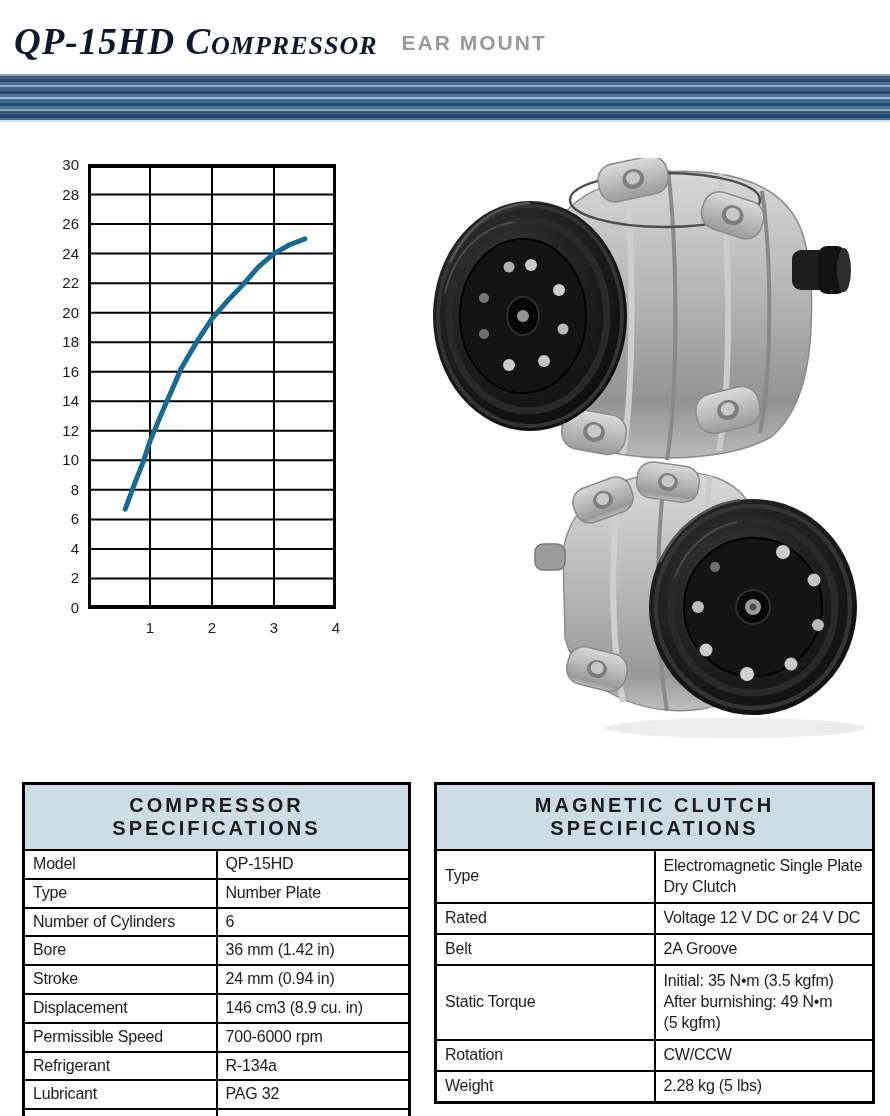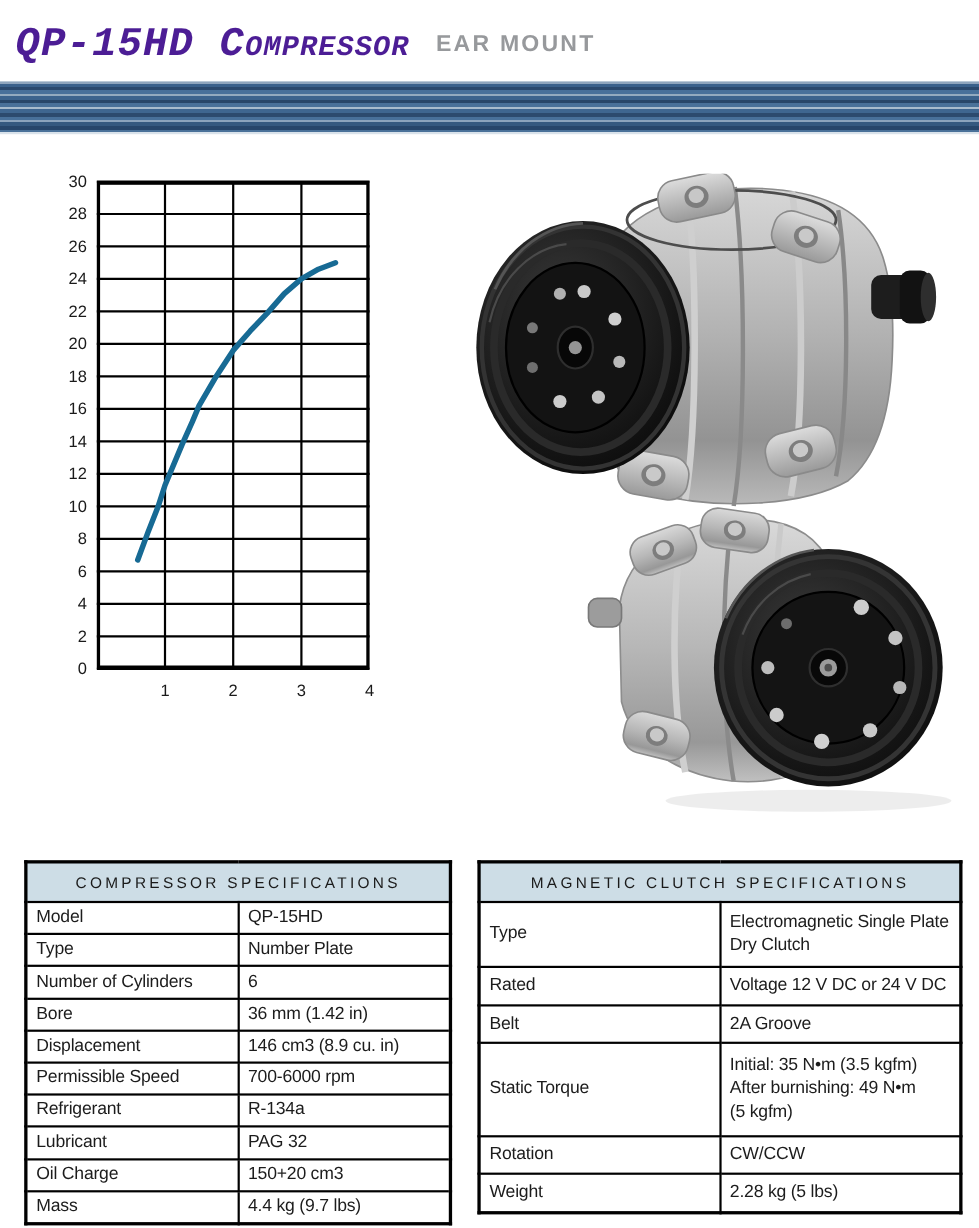--- a/index.html
+++ b/index.html
@@ -6,25 +6,25 @@
   html,body { background:#ffffff; }
   body { font-family:"Liberation Sans", sans-serif; }
   .page {
     position:relative; width:890px; height:1116px; background:#fff; overflow:hidden;
   }
 
   
   .header { position:absolute; left:14px; top:20px; white-space:nowrap; }
   .title {
     display:inline-block;
-    font-family:Liberation Mono, monospace;
+    font-family:Liberation Serif, serif;
     font-size:37px; font-weight:bold; font-style:italic;
     font-variant:small-caps;
     letter-spacing:1px;
-    color:#4c1d95;
+    color:#0f172a;
   }
   .subtitle {
     display:inline-block; margin-left:24px;
     font-size:21px; font-weight:bold;
     letter-spacing:2px;
     color:#97999c;
     vertical-align:4px;
   }
   .striped-bar {
     position:absolute; left:0; top:74px; width:890px; height:48px;
@@ -66,21 +66,21 @@
   .photo-bottom { position:absolute; left:525px; top:452px; }
 
   
   table.spec {
     position:absolute; top:782px;
     border-collapse:collapse; table-layout:fixed;
     border:3px solid #000; background:#fff;
   }
   table.spec th {
     background:#cddde6; color:#1a1a1a;
-    font-size:14px; font-weight:normal; letter-spacing:3px;
+    font-size:20px; font-weight:bold; letter-spacing:3px;
     border:2px solid #000; padding:9px 4px; text-align:center;
   }
   table.spec td {
     border:2px solid #000; color:#1c1c1c;
     font-size:16px; padding:3px 8px; vertical-align:middle;
     letter-spacing:-0.2px; line-height:1.3;
   }
   .compressor-table { left:22px; width:389px; height:332px; }
   .compressor-table td:first-child { width:208px; }
   .clutch-table { left:434px; width:441px; height:322px; }
@@ -305,20 +305,24 @@
     <tr>
       <td>Number of Cylinders</td>
       <td>6</td>
     </tr>
 
     <tr>
       <td>Bore</td>
       <td>36 mm (1.42 in)</td>
     </tr>
 
+    <tr>
+      <td>Stroke</td>
+      <td>24 mm (0.94 in)</td>
+    </tr>
 
     <tr>
       <td>Displacement</td>
       <td>146 cm3 (8.9 cu. in)</td>
     </tr>
 
     <tr>
       <td>Permissible Speed</td>
       <td>700-6000 rpm</td>
     </tr>

